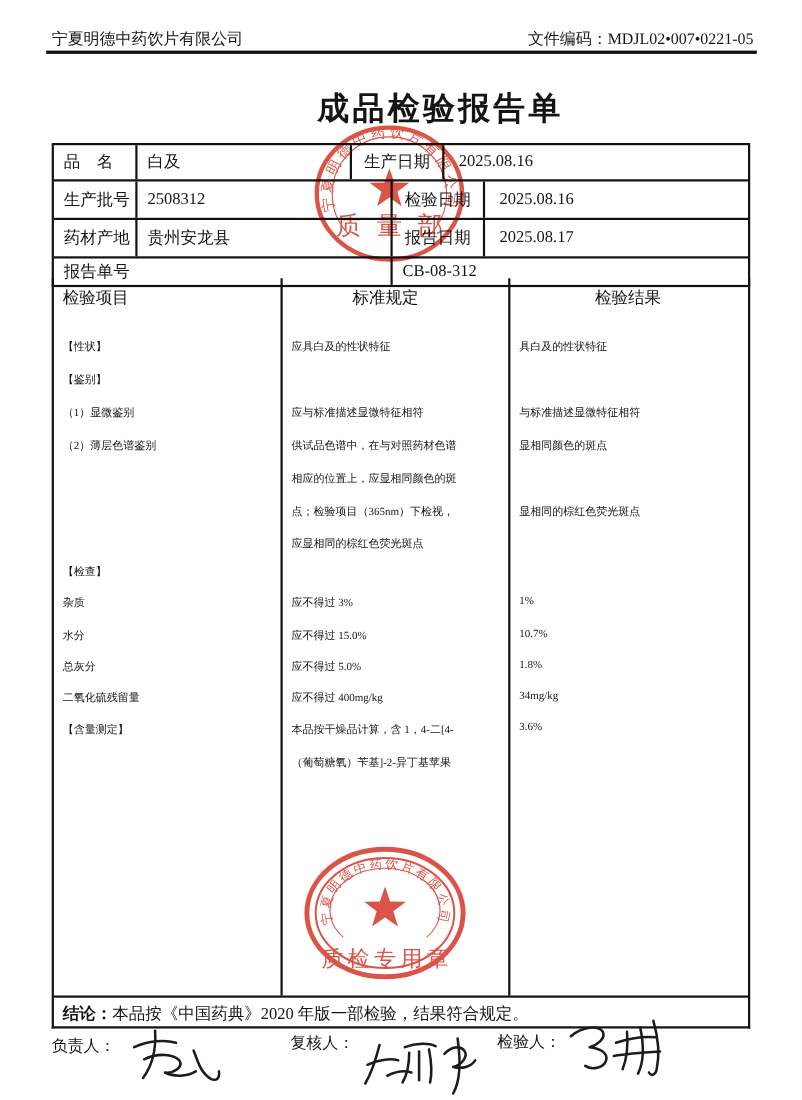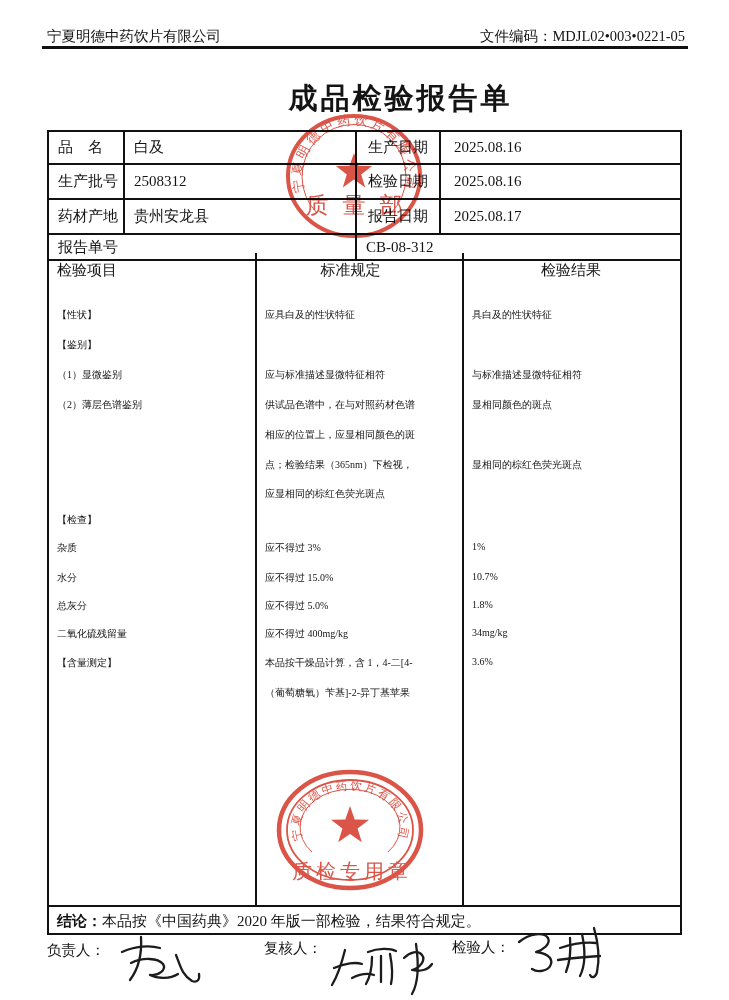--- a/index.html
+++ b/index.html
@@ -40,30 +40,30 @@
   .overlay{position:absolute;left:0;top:0;pointer-events:none;}
   .stamp-svg{mix-blend-mode:multiply;opacity:0.88;}
 </style>
 </head>
 <body>
 
 <div class="sheet">
 
   <div class="abs txt company">宁夏明德中药饮片有限公司</div>
   <div class="abs txt doccode">
-    <span>文件编码：</span><span>MDJL02•003•0221-05</span>
+    <span>文件编码：</span><span>MDJL02•007•0221-05</span>
   </div>
   <div class="abs header-rule"></div>
 
   <div class="abs doc-title">成品检验报告单</div>
 
   <div class="abs info-table">
     <div class="info-row" style="height:31px">
       <div class="cell" style="width:74px">品　名</div>
-      <div class="cell" style="width:232px">白及</div>
+      <div class="cell" style="width:195px">白及</div>
       <div class="cell center" style="width:84px">生产日期</div>
       <div class="cell" style="width:241px;padding-left:13px">2025.08.16</div>
     </div>
     <div class="info-row" style="height:33px">
       <div class="cell" style="width:74px">生产批号</div>
       <div class="cell" style="width:232px">2508312</div>
       <div class="cell center" style="width:84px">检验日期</div>
       <div class="cell" style="width:241px;padding-left:13px">2025.08.16</div>
     </div>
     <div class="info-row" style="height:33px">
@@ -95,21 +95,21 @@
     <div class="ln" style="left:8px;top:288px">杂质</div>
     <div class="ln" style="left:8px;top:318px">水分</div>
     <div class="ln" style="left:8px;top:346px">总灰分</div>
     <div class="ln" style="left:8px;top:374px">二氧化硫残留量</div>
     <div class="ln" style="left:8px;top:403px">【含量测定】</div>
 
     <div class="ln" style="left:216px;top:55px">应具白及的性状特征</div>
     <div class="ln" style="left:216px;top:115px">应与标准描述显微特征相符</div>
     <div class="ln" style="left:216px;top:145px">供试品色谱中，在与对照药材色谱</div>
     <div class="ln" style="left:216px;top:175px">相应的位置上，应显相同颜色的斑</div>
-    <div class="ln" style="left:216px;top:205px">点；检验结果（365nm）下检视，</div>
+    <div class="ln" style="left:216px;top:205px">点；检验项目（365nm）下检视，</div>
     <div class="ln" style="left:216px;top:234px">应显相同的棕红色荧光斑点</div>
     <div class="ln" style="left:216px;top:288px">应不得过 3%</div>
     <div class="ln" style="left:216px;top:318px">应不得过 15.0%</div>
     <div class="ln" style="left:216px;top:346px">应不得过 5.0%</div>
     <div class="ln" style="left:216px;top:374px">应不得过 400mg/kg</div>
     <div class="ln" style="left:216px;top:403px">本品按干燥品计算，含 1，4-二[4-</div>
     <div class="ln" style="left:216px;top:433px">（葡萄糖氧）苄基]-2-异丁基苹果</div>
 
     <div class="ln" style="left:423px;top:55px">具白及的性状特征</div>
     <div class="ln" style="left:423px;top:115px">与标准描述显微特征相符</div>

